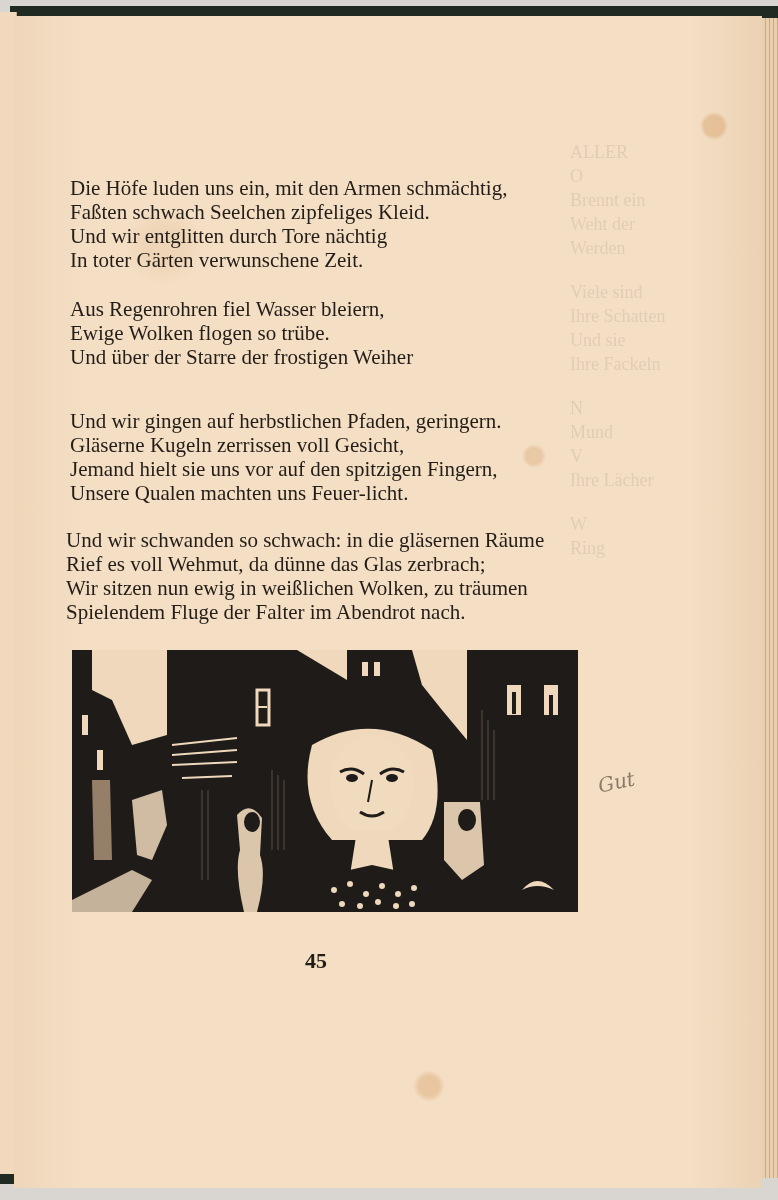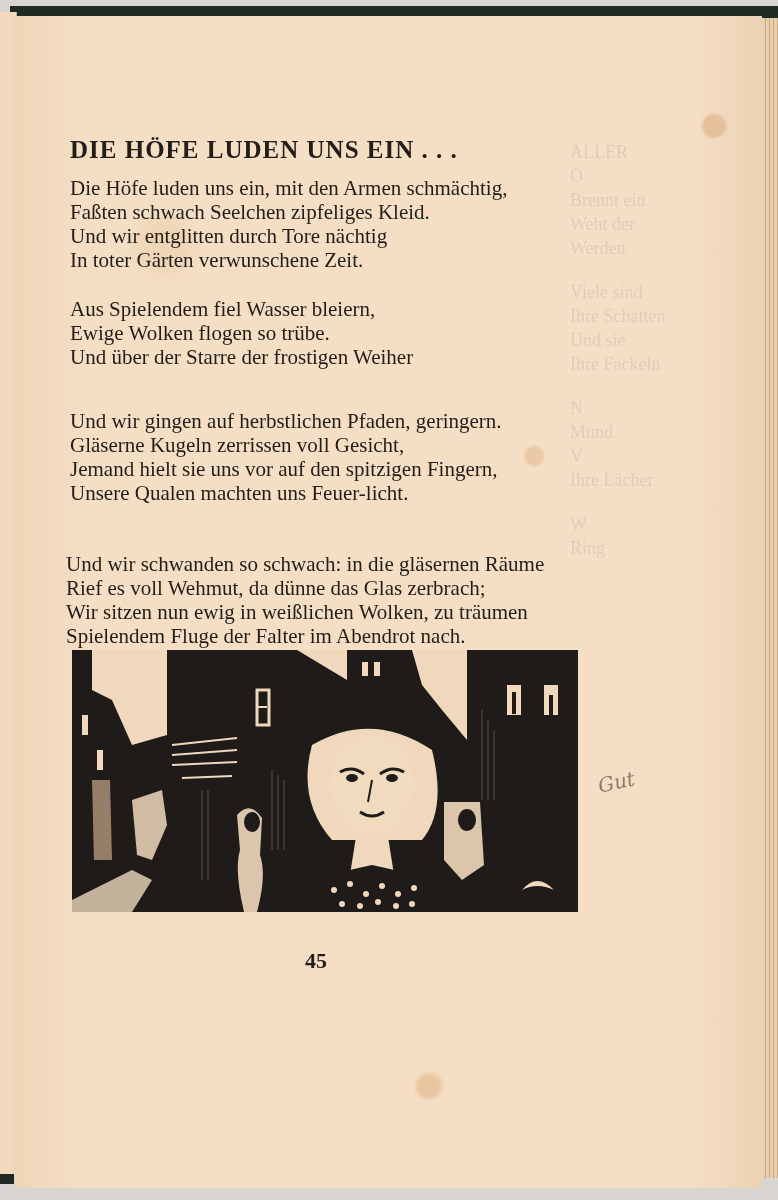--- a/index.html
+++ b/index.html
@@ -95,43 +95,42 @@
   <span class="bleed-line">N</span>
   <span class="bleed-line">Mund</span>
   <span class="bleed-line">V</span>
   <span class="bleed-line">Ihre Lächer</span>
   <span class="bleed-gap"></span>
   <span class="bleed-line">W</span>
   <span class="bleed-line">Ring</span>
 </div>
 
 <div class="content">
-  <div class="title">DIE HÖFE LUDEN UNS EIN . . .</div>
 
   <div class="stanza" style="top:176px;">
     <span class="line">Die Höfe luden uns ein, mit den Armen schmächtig,</span>
     <span class="line">Faßten schwach Seelchen zipfeliges Kleid.</span>
     <span class="line">Und wir entglitten durch Tore nächtig</span>
     <span class="line">In toter Gärten verwunschene Zeit.</span>
   </div>
 
   <div class="stanza" style="top:297px;">
-    <span class="line">Aus Spielendem fiel Wasser bleiern,</span>
+    <span class="line">Aus Regenrohren fiel Wasser bleiern,</span>
     <span class="line">Ewige Wolken flogen so trübe.</span>
     <span class="line">Und über der Starre der frostigen Weiher</span>
   </div>
 
   <div class="stanza" style="top:409px;">
     <span class="line">Und wir gingen auf herbstlichen Pfaden, geringern.</span>
     <span class="line">Gläserne Kugeln zerrissen voll Gesicht,</span>
     <span class="line">Jemand hielt sie uns vor auf den spitzigen Fingern,</span>
     <span class="line">Unsere Qualen machten uns Feuer-licht.</span>
   </div>
 
-  <div class="stanza" style="top:552px; left:66px;">
+  <div class="stanza" style="top:528px; left:66px;">
     <span class="line">Und wir schwanden so schwach: in die gläsernen Räume</span>
     <span class="line">Rief es voll Wehmut, da dünne das Glas zerbrach;</span>
     <span class="line">Wir sitzen nun ewig in weißlichen Wolken, zu träumen</span>
     <span class="line">Spielendem Fluge der Falter im Abendrot nach.</span>
   </div>
 
   <div class="woodcut">
     <svg width="506" height="262" viewBox="0 0 506 262">
 
       <polygon points="20,0 95,0 95,85 60,95 40,50 20,40" fill="#efd8bb"></polygon>

